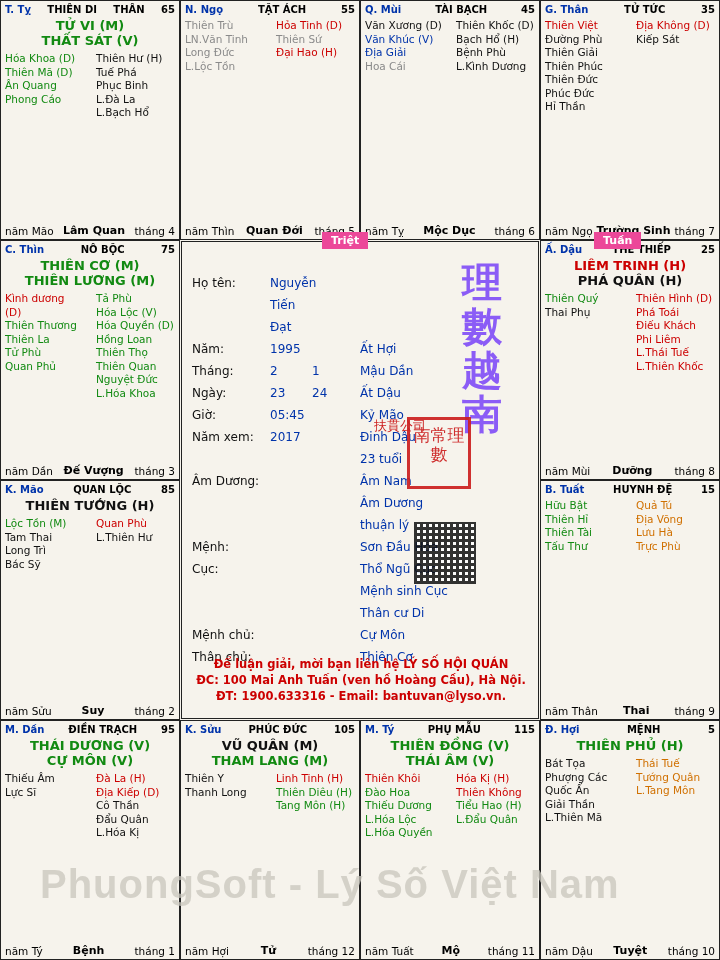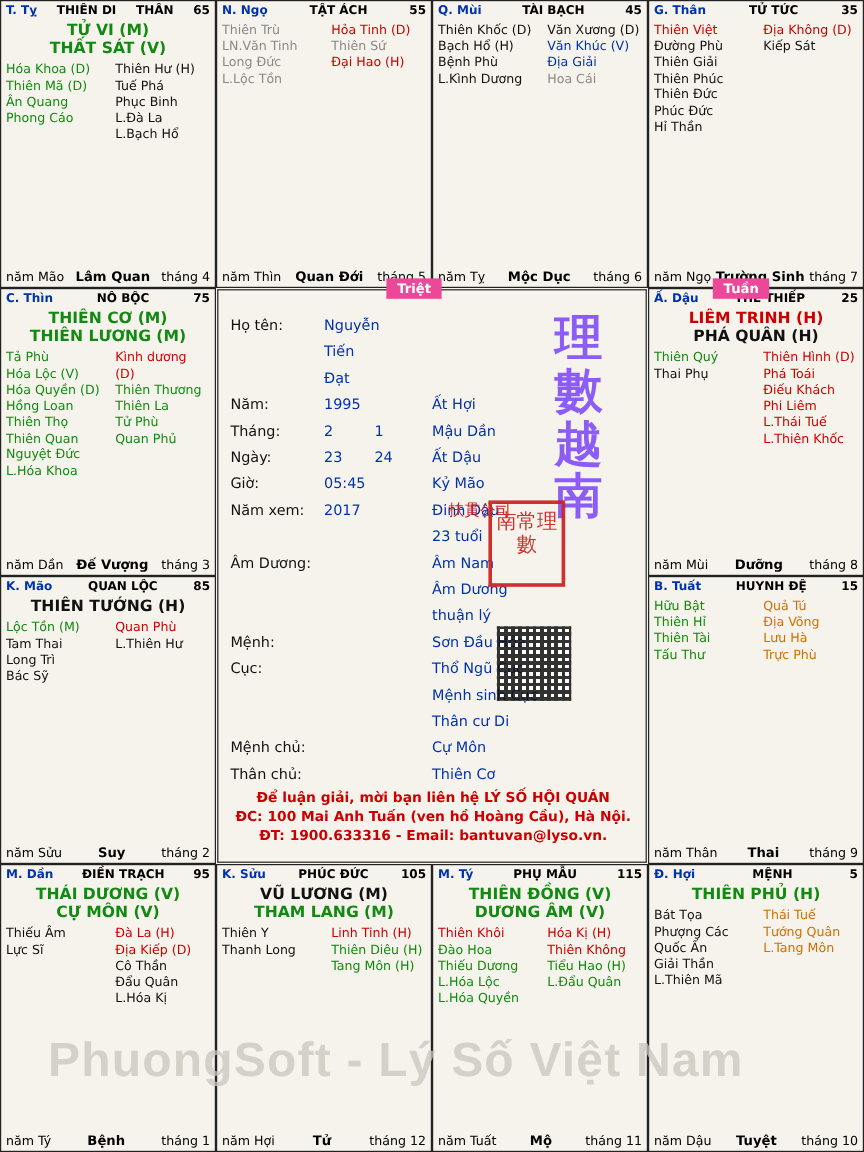--- a/index.html
+++ b/index.html
@@ -68,21 +68,21 @@
   }
   #center .watermark-han {
     position:absolute; right:28px; top:18px;
     font-family:"DejaVu Serif", serif;
     font-size:40px; line-height:44px;
     color:#8b5cf6; font-weight:bold;
     text-align:center; width:56px;
     letter-spacing:0;
   }
   .info {
-    position:absolute; left:10px; top:18px;
+    position:absolute; left:10px; top:30px;
     font-size:12px; color:#0033aa;
     line-height:22px;
   }
   .info-row { display:flex; }
   .lbl { width:78px; color:#111; }
   .v1 { width:42px; }
   .v2 { width:48px; }
   .v3 { width:92px; }
   .seal {
     position:absolute; left:225px; top:175px;
@@ -196,30 +196,30 @@
       </div>
     </div>
     <div class="cell">
       <div class="cell-head">
         <span class="pal">Q. Mùi</span>
         <span class="cung">TÀI BẠCH</span>
         <span class="num">45</span>
       </div>
       <div class="cols">
         <div class="col">
+          <div class="black">Văn Xương (D)</div>
+          <div class="blue">Văn Khúc (V)</div>
+          <div class="blue">Địa Giải</div>
+          <div class="gray">Hoa Cái</div>
+        </div>
+        <div class="col">
           <div class="black">Thiên Khốc (D)</div>
           <div class="black">Bạch Hổ (H)</div>
           <div class="black">Bệnh Phù</div>
           <div class="black">L.Kình Dương</div>
-        </div>
-        <div class="col">
-          <div class="black">Văn Xương (D)</div>
-          <div class="blue">Văn Khúc (V)</div>
-          <div class="blue">Địa Giải</div>
-          <div class="gray">Hoa Cái</div>
         </div>
       </div>
       <div class="cell-foot">
         <span>năm Tỵ</span>
         <span class="mid">Mộc Dục</span>
         <span>tháng 6</span>
       </div>
     </div>
     <div class="cell">
       <div class="cell-head">
@@ -252,37 +252,37 @@
       <div class="cell-head">
         <span class="pal">C. Thìn</span>
         <span class="cung">NÔ BỘC</span>
         <span class="num">75</span>
       </div>
       <div class="stars-main">
         <div class="green">THIÊN CƠ (M)</div>
         <div class="green">THIÊN LƯƠNG (M)</div>
       </div>
       <div class="cols">
+        <div class="col">
+          <div class="red">Kình dương (D)</div>
+          <div class="green">Thiên Thương</div>
+          <div class="green">Thiên La</div>
+          <div class="green">Tử Phù</div>
+          <div class="green">Quan Phủ</div>
+        </div>
         <div class="col">
           <div class="green">Tả Phù</div>
           <div class="green">Hóa Lộc (V)</div>
           <div class="green">Hóa Quyền (D)</div>
           <div class="green">Hồng Loan</div>
           <div class="green">Thiên Thọ</div>
           <div class="green">Thiên Quan</div>
           <div class="green">Nguyệt Đức</div>
           <div class="green">L.Hóa Khoa</div>
         </div>
-        <div class="col">
-          <div class="red">Kình dương (D)</div>
-          <div class="green">Thiên Thương</div>
-          <div class="green">Thiên La</div>
-          <div class="green">Tử Phù</div>
-          <div class="green">Quan Phủ</div>
-        </div>
       </div>
       <div class="cell-foot">
         <span>năm Dần</span>
         <span class="mid">Đế Vượng</span>
         <span>tháng 3</span>
       </div>
     </div>
     <div class="cell" style="border: none;"></div>
     <div class="cell" style="border: none;"></div>
     <div class="cell">
@@ -399,21 +399,21 @@
         <span>tháng 1</span>
       </div>
     </div>
     <div class="cell">
       <div class="cell-head">
         <span class="pal">K. Sửu</span>
         <span class="cung">PHÚC ĐỨC</span>
         <span class="num">105</span>
       </div>
       <div class="stars-main">
-        <div class="black">VŨ LƯƠNG (M)</div>
+        <div class="black">VŨ QUÂN (M)</div>
         <div class="green">THAM LANG (M)</div>
       </div>
       <div class="cols">
         <div class="col">
           <div class="black">Thiên Y</div>
           <div class="black">Thanh Long</div>
         </div>
         <div class="col">
           <div class="red">Linh Tinh (H)</div>
           <div class="green">Thiên Diêu (H)</div>
@@ -427,21 +427,21 @@
       </div>
     </div>
     <div class="cell">
       <div class="cell-head">
         <span class="pal">M. Tý</span>
         <span class="cung">PHỤ MẪU</span>
         <span class="num">115</span>
       </div>
       <div class="stars-main">
         <div class="green">THIÊN ĐỒNG (V)</div>
-        <div class="green">DƯƠNG ÂM (V)</div>
+        <div class="green">THÁI ÂM (V)</div>
       </div>
       <div class="cols">
         <div class="col">
           <div class="red">Thiên Khôi</div>
           <div class="green">Đào Hoa</div>
           <div class="green">Thiếu Dương</div>
           <div class="green">L.Hóa Lộc</div>
           <div class="green">L.Hóa Quyền</div>
         </div>
         <div class="col">

